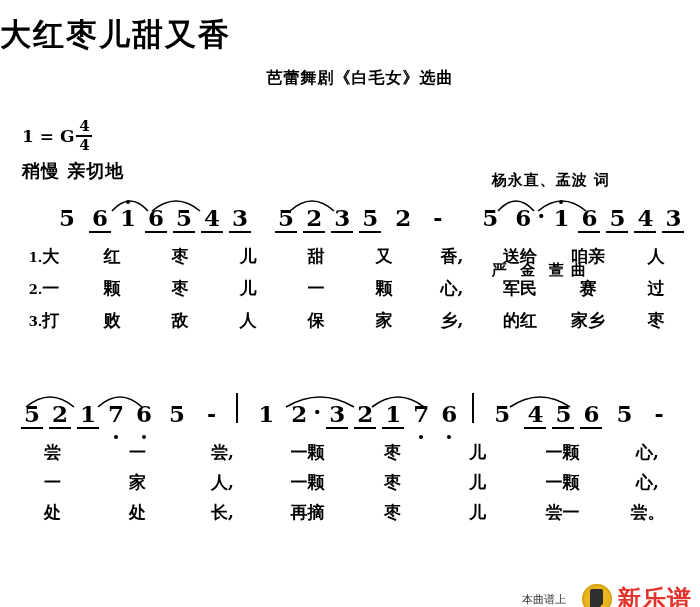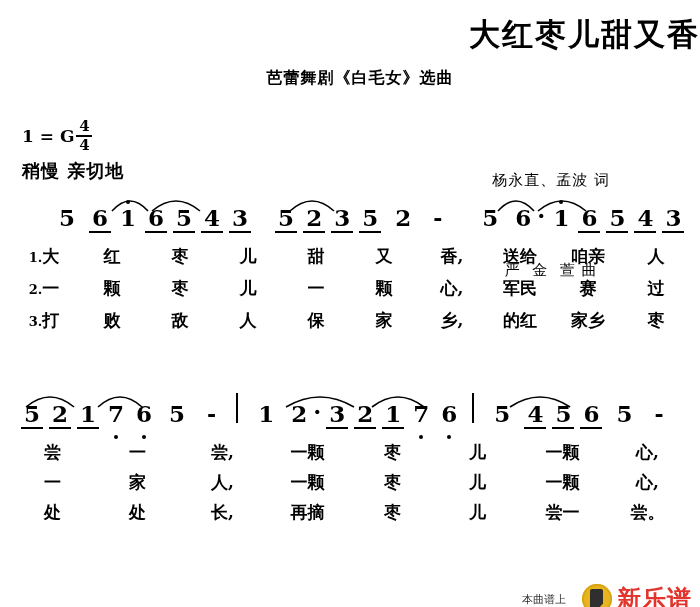--- a/index.html
+++ b/index.html
@@ -7,21 +7,21 @@
     width:700px;height:607px;
     background:#ffffff;
     font-family:"Liberation Serif", serif;
     color:#000;
     position:relative;
     overflow:hidden;
   }
   .sheet{position:relative;width:700px;height:607px;}
 
   .title{
-    text-align:right;
+    text-align:left;
     font-family:"DejaVu Sans", sans-serif;
     font-weight:bold;
     font-size:31px;
     letter-spacing:2px;
     margin-top:14px;
   }
   .subtitle{
     text-align:center;
     font-family:"DejaVu Serif", serif;
     font-weight:bold;
@@ -54,24 +54,24 @@
     font-weight:bold;
   }
   .timesig .num{display:block;}
   .timesig .bar{display:block;width:16px;height:1.6px;background:#000;margin:1px auto;}
   .timesig .den{display:block;}
 
   .credits{
     position:absolute;
     right:90px; top:8px;
     font-family:"DejaVu Serif", serif;
-    font-weight:normal;
+    font-weight:bold;
     font-size:15px;
     line-height:2.0;
-    text-align:center;
+    text-align:left;
     white-space:pre;
   }
   .credits div{letter-spacing:1px;}
 
   .tempo{
     position:absolute;
     left:22px; top:62px;
     font-family:"DejaVu Serif", serif;
     font-weight:bold;
     font-size:18px;

